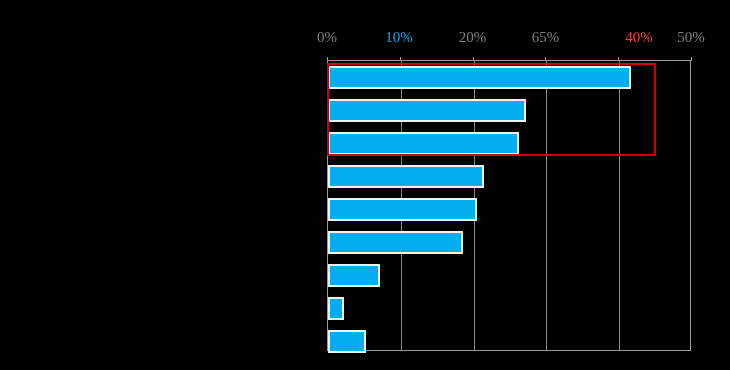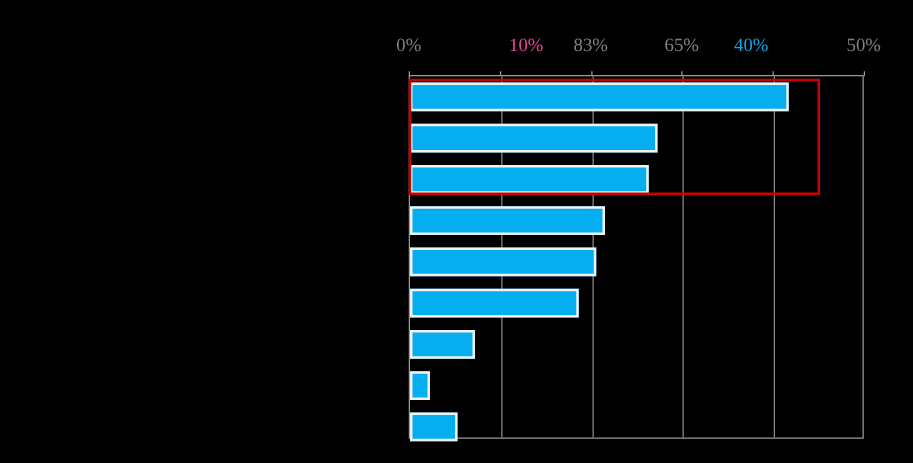--- a/index.html
+++ b/index.html
@@ -84,24 +84,24 @@
   }
 </style>
 </head>
 <body>
 
 <div id="root">
 
   <div id="chart">
 
     <div class="xtick-label" style="left: 327px; color: rgb(128, 128, 128);">0%</div>
-    <div class="xtick-label" style="left: 421px; color: #ec4899;">10%</div>
-    <div class="xtick-label" style="left: 472.6px; color: rgb(128, 128, 128);">83%</div>
+    <div class="xtick-label" style="left: 399px; color: #0ea5e9;">10%</div>
+    <div class="xtick-label" style="left: 472.6px; color: rgb(128, 128, 128);">20%</div>
     <div class="xtick-label" style="left: 545.4px; color: rgb(128, 128, 128);">65%</div>
-    <div class="xtick-label" style="left: 601px; color: #0ea5e9;">40%</div>
+    <div class="xtick-label" style="left: 639px; color: #ef4444;">40%</div>
     <div class="xtick-label" style="left: 691px; color: rgb(128, 128, 128);">50%</div>
 
     <div class="xtick-mark" style="left: 327px; background: rgb(154, 154, 154);"></div>
     <div class="xtick-mark" style="left: 399.8px; background: rgb(154, 154, 154);"></div>
     <div class="xtick-mark" style="left: 472.6px; background: rgb(154, 154, 154);"></div>
     <div class="xtick-mark" style="left: 545.4px; background: rgb(154, 154, 154);"></div>
     <div class="xtick-mark" style="left: 618.2px; background: rgb(154, 154, 154);"></div>
     <div class="xtick-mark" style="left: 691px; background: rgb(154, 154, 154);"></div>
 
     <div id="plot" style="border-color: rgb(154, 154, 154);">

